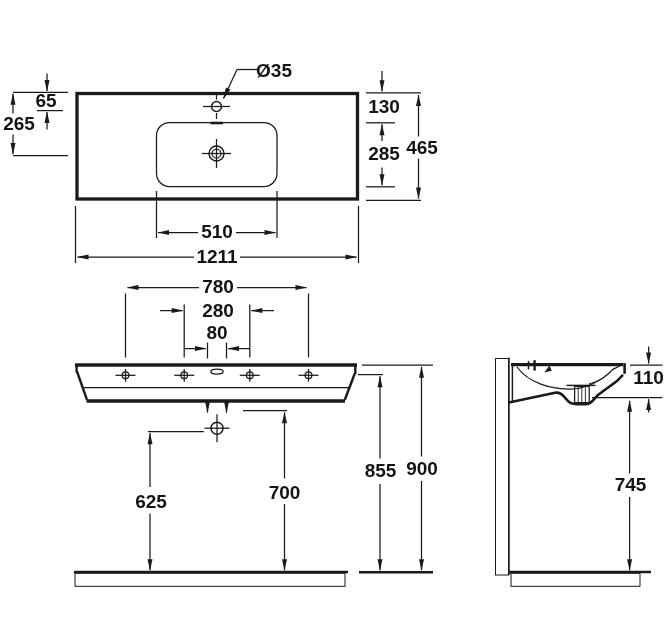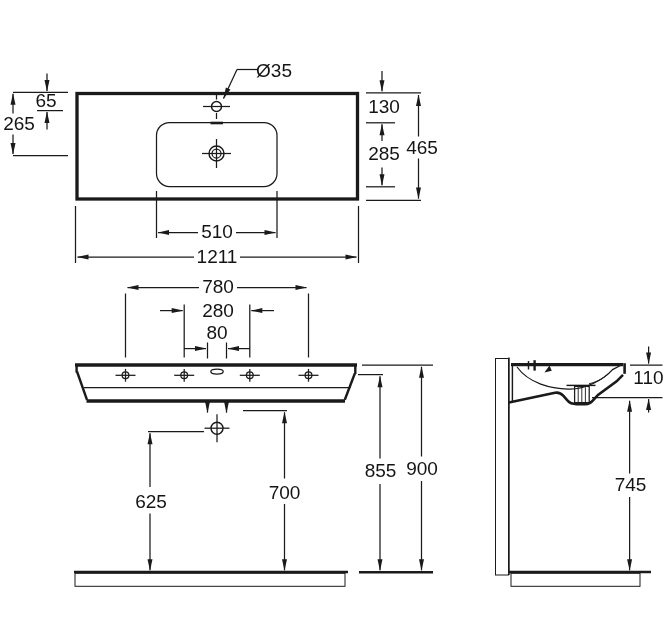--- a/index.html
+++ b/index.html
@@ -1,16 +1,16 @@
 <!DOCTYPE html>
 <html><head>
 <meta charset="utf-8">
 <style>
   html,body { margin:0; padding:0; background:#ffffff; }
-  .page { width:665px; height:630px; background:#ffffff; position:relative; overflow:hidden; }
+  .page { width:665px; height:630px; background:#ffffff; position:relative; overflow:hidden;font-weight:bold; }
   svg { display:block; }
   svg line, svg path, svg rect, svg circle, svg ellipse, svg polyline {
     stroke:#1a1a1a; fill:none; stroke-linecap:butt;
   }
   .s1 { stroke-width:1.25; }
   .s14 { stroke-width:1.45; }
   .s2 { stroke-width:2.4; }
   .s26 { stroke-width:2.6; }
   .s3 { stroke-width:3.3; }
   text.dim {

